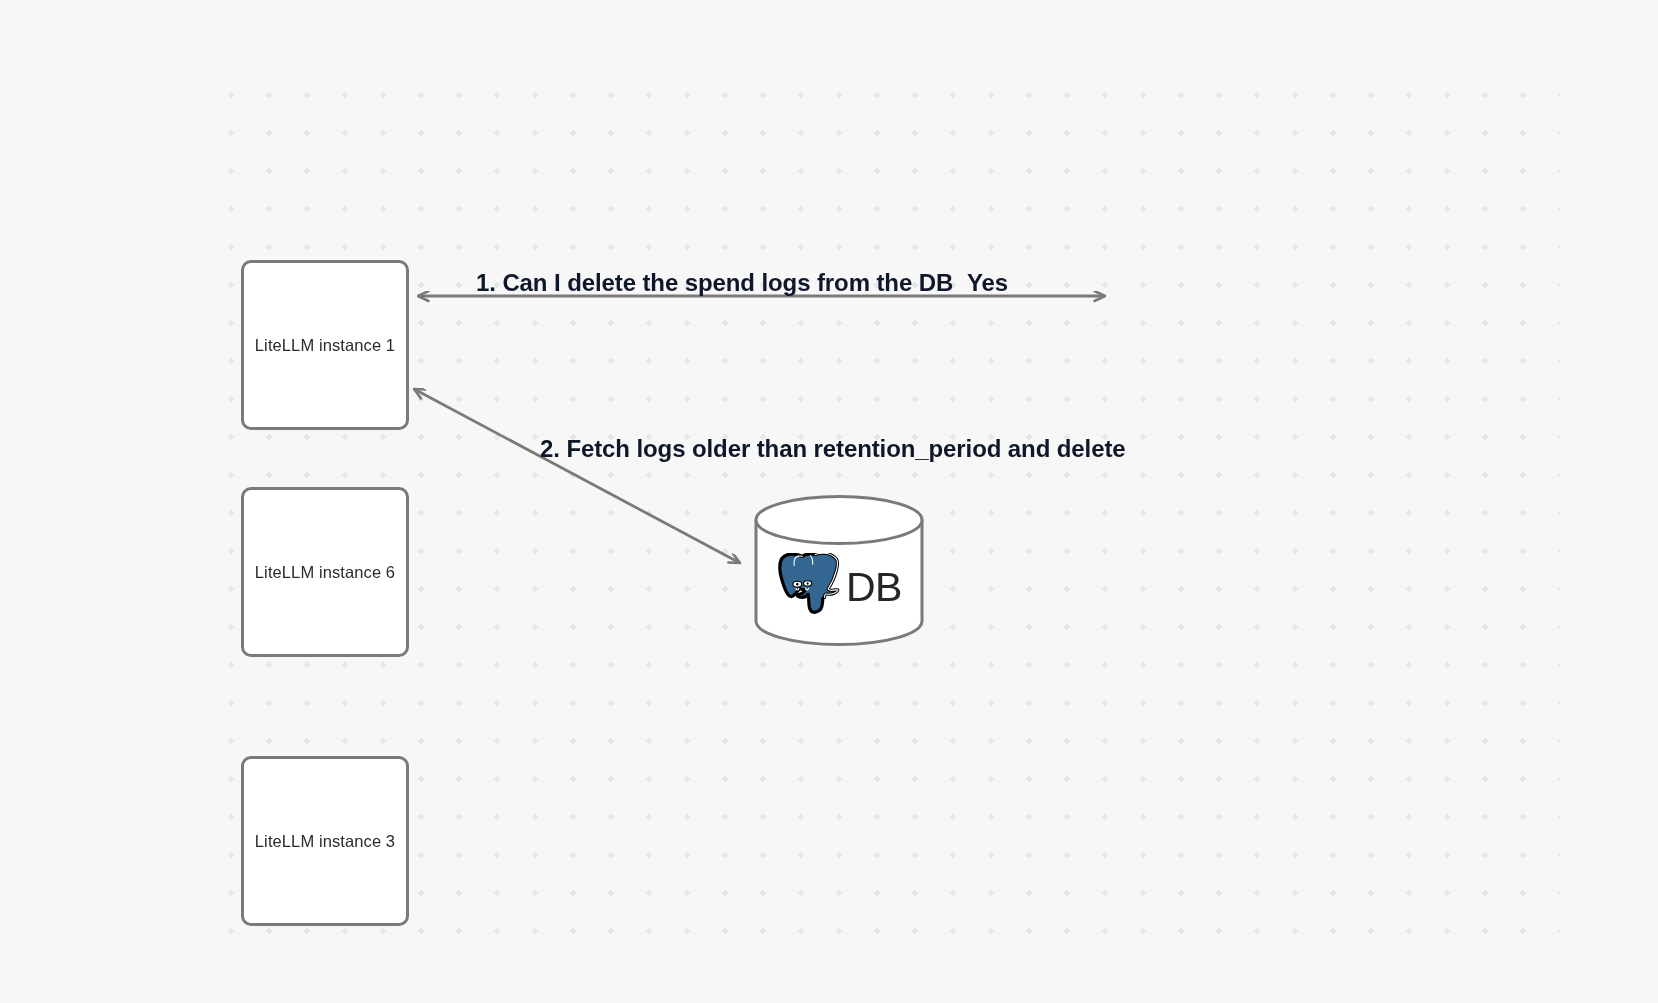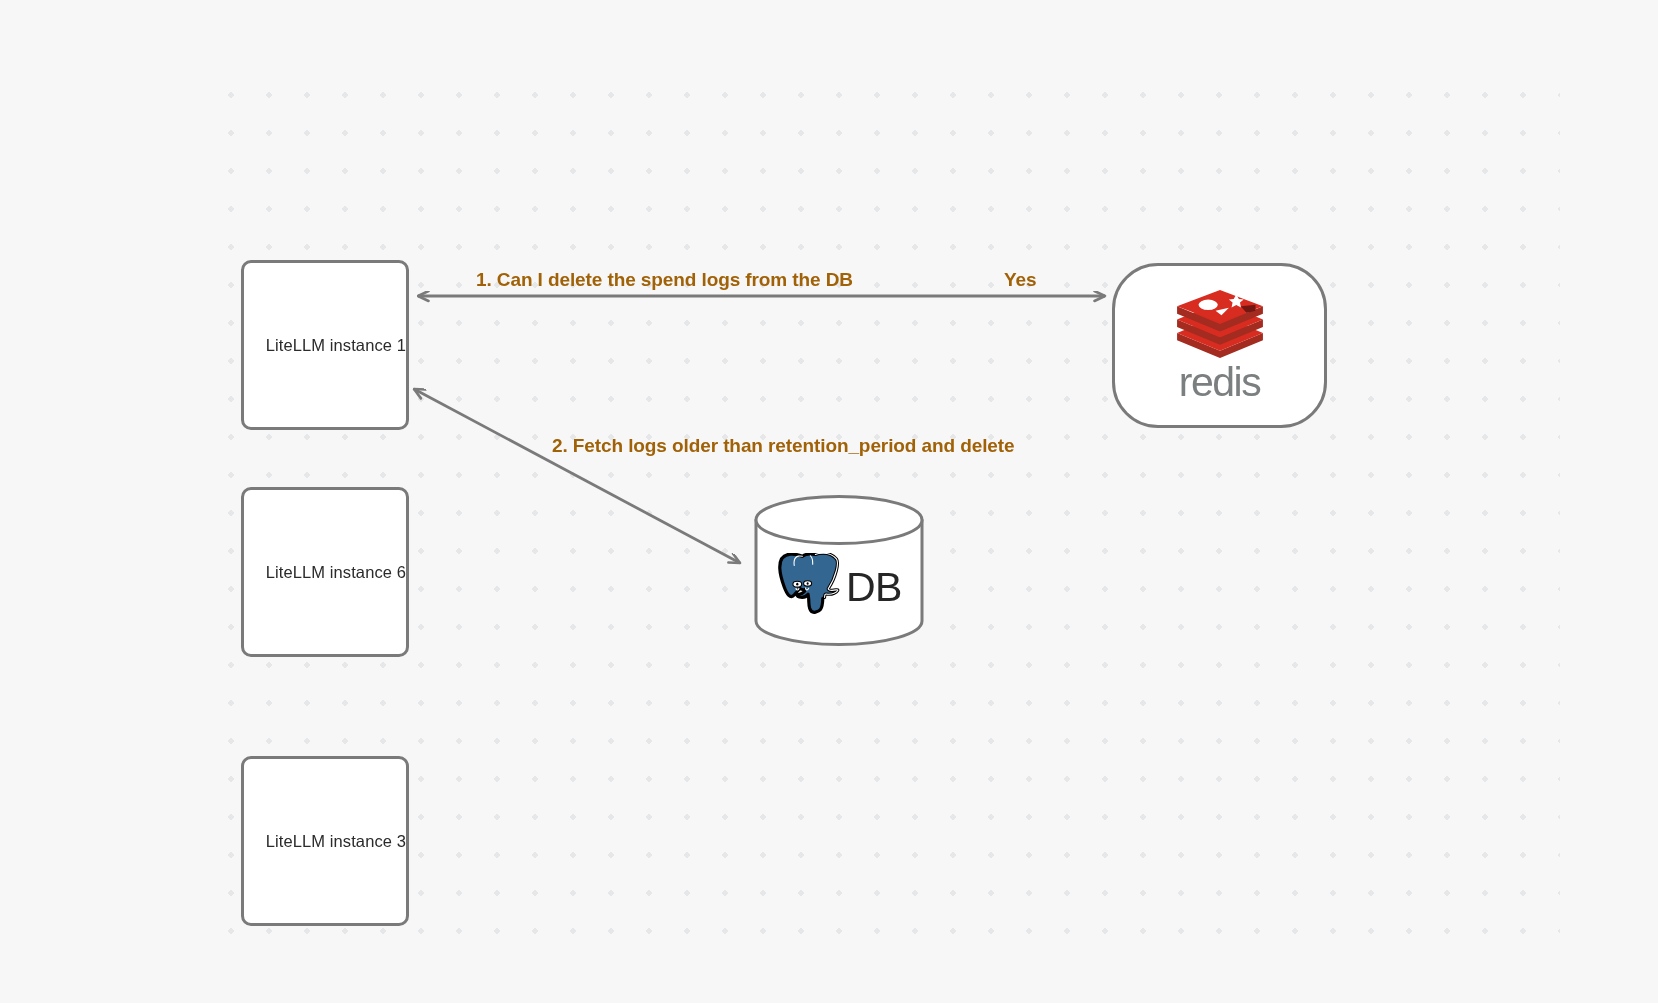--- a/index.html
+++ b/index.html
@@ -38,21 +38,21 @@
     width: 1658px;
     height: 1003px;
   }
   .node-box {
     position: absolute;
     background: #ffffff;
     border: 3px solid #7a7a7a;
     border-radius: 10px;
     display: flex;
     align-items: center;
-    justify-content: flex-end;
+    justify-content: center;
     box-sizing: border-box;
   }
   .node-label {
     font-size: 16.5px;
     color: #2b2b2b;
     font-family: "Liberation Sans", sans-serif;
     letter-spacing: 0.1px;
   }
   #litellm-1 { left: 241px; top: 260px; width: 168px; height: 170px; }
   #litellm-2 { left: 241px; top: 487px; width: 168px; height: 170px; }
@@ -116,28 +116,28 @@
     font-size: 41px;
     font-weight: 400;
     color: #262626;
     letter-spacing: -0.5px;
     margin-left: -2px;
   }
   .edge-label {
     position: absolute;
     font-family: "Liberation Sans", sans-serif;
     font-weight: bold;
-    font-size: 19px;
-    color: #a16207;
+    font-size: 24px;
+    color: #0f172a;
     white-space: nowrap;
     letter-spacing: -0.1px;
   }
   #label-1 { left: 476px; top: 269px; }
-  #label-yes { left: 967px; top: 269px; margin-left: 37px; }
-  #label-2 { left: 552px; top: 435px; }
+  #label-yes { left: 967px; top: 269px; }
+  #label-2 { left: 540px; top: 435px; }
 </style>
 </head>
 <body>
 
 <div id="canvas">
 
   <div id="dot-grid"></div>
 
   <svg id="svg-layer" viewBox="0 0 1658 1003" xmlns="http://www.w3.org/2000/svg">
     <defs>
@@ -157,41 +157,20 @@
   <div id="litellm-1" class="node-box">
     <span class="node-label">LiteLLM instance 1</span>
   </div>
   <div id="litellm-2" class="node-box">
     <span class="node-label">LiteLLM instance 6</span>
   </div>
   <div id="litellm-3" class="node-box">
     <span class="node-label">LiteLLM instance 3</span>
   </div>
 
-  <div id="redis-node">
-    <div id="redis-logo-wrap">
-      <svg viewBox="0 0 128 100" width="96" height="74" xmlns="http://www.w3.org/2000/svg">
-
-        <path d="M64 92 L6 68 L6 58 L64 82 L122 58 L122 68 Z" fill="#a32b20"></path>
-        <path d="M6 58 L64 34 L122 58 L64 82 Z" fill="#d82c20"></path>
-
-        <path d="M64 74 L6 50 L6 40 L64 64 L122 40 L122 50 Z" fill="#a32b20"></path>
-        <path d="M6 40 L64 16 L122 40 L64 64 Z" fill="#d82c20"></path>
-
-        <path d="M64 56 L6 32 L6 22 L64 46 L122 22 L122 32 Z" fill="#a32b20"></path>
-        <path d="M6 22 L64 0 L122 22 L64 44 Z" fill="#d82c20"></path>
-
-        <ellipse cx="48" cy="20" rx="13" ry="7" fill="#ffffff"></ellipse>
-        <path d="M86 6 L89.5 12 L96 12.8 L91 17 L92.4 23.5 L86 20.2 L79.6 23.5 L81 17 L76 12.8 L82.5 12 Z" fill="#ffffff"></path>
-        <path d="M58 28 L76 24 L66 34 Z" fill="#ffffff"></path>
-        <path d="M92 22 L112 20 L112 28 L100 31 Z" fill="#741711"></path>
-      </svg>
-    </div>
-    <div id="redis-wordmark">redis</div>
-  </div>
 
   <div id="db-node">
     <svg width="172" height="155" viewBox="0 0 172 155" xmlns="http://www.w3.org/2000/svg" style="position:absolute;left:0;top:0;">
       <path d="M3 27 L3 128 C3 141 40 151.5 86 151.5 C132 151.5 169 141 169 128 L169 27" fill="#ffffff" stroke="#7a7a7a" stroke-width="3" stroke-linecap="round"></path>
       <ellipse cx="86" cy="27" rx="83" ry="23.5" fill="#ffffff" stroke="#7a7a7a" stroke-width="3"></ellipse>
     </svg>
     <div id="db-inner">
       <div id="db-logo-row">
         <span>
           <svg width="64" height="66" viewBox="0 0 64 66" xmlns="http://www.w3.org/2000/svg">

